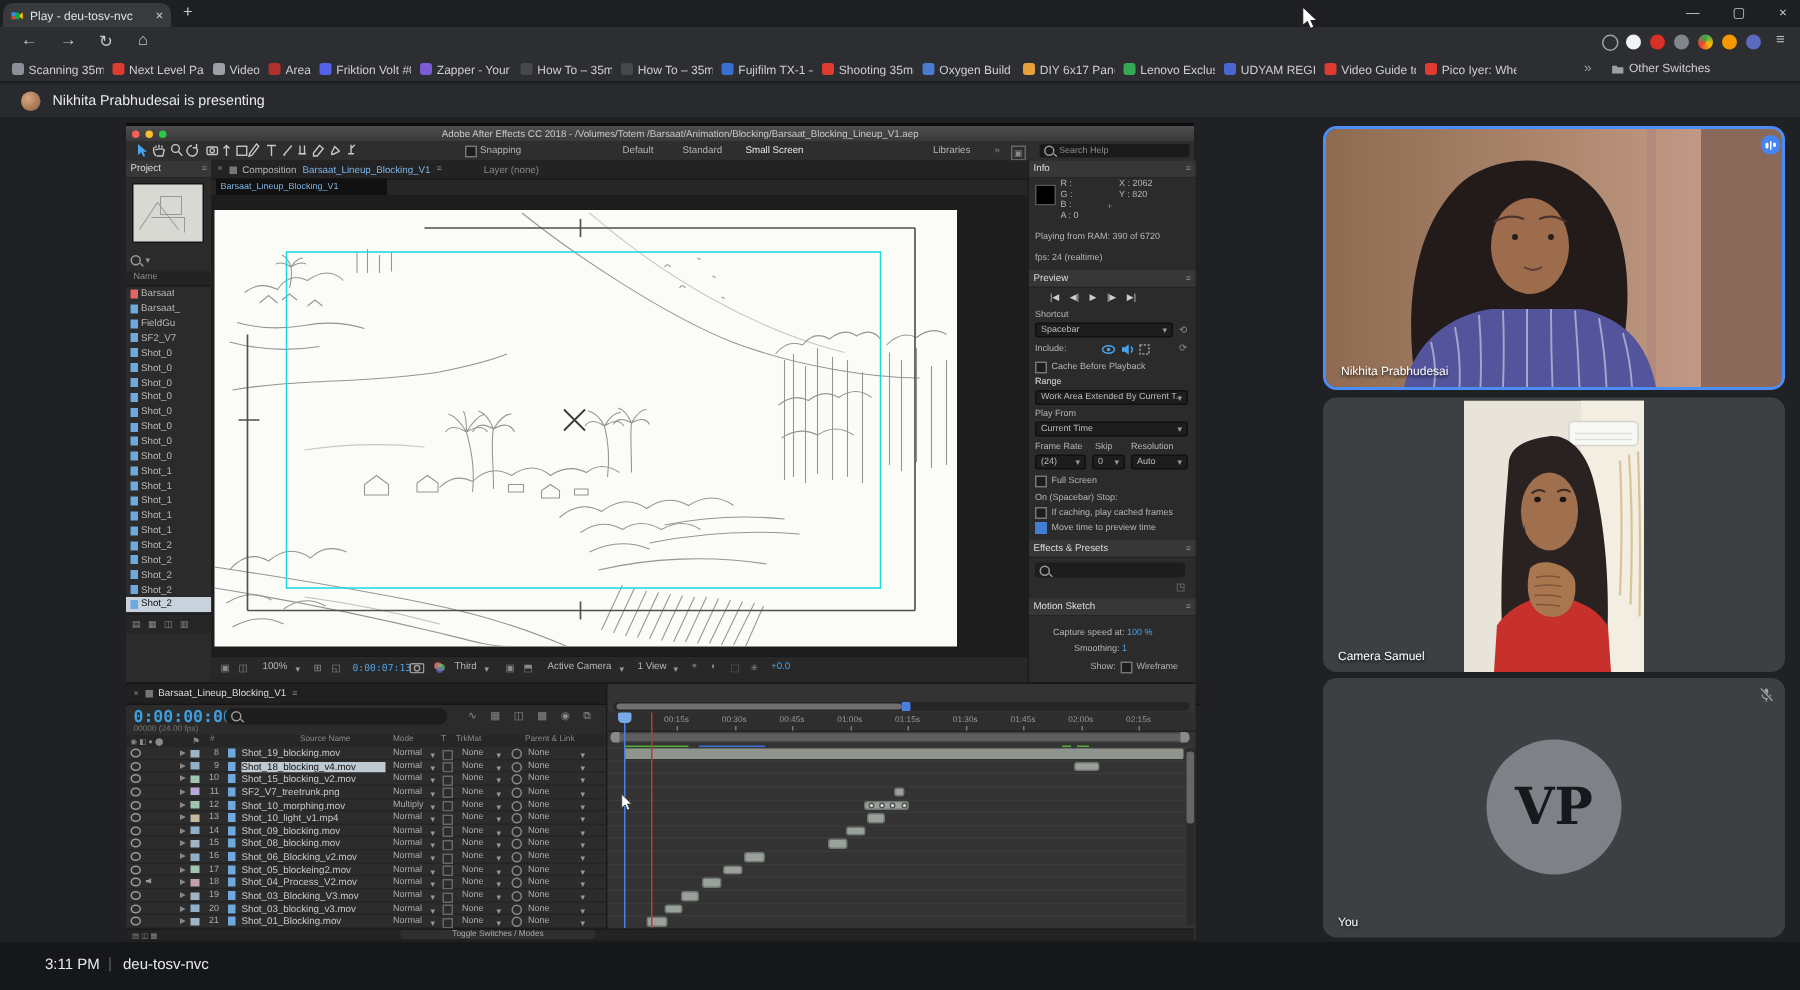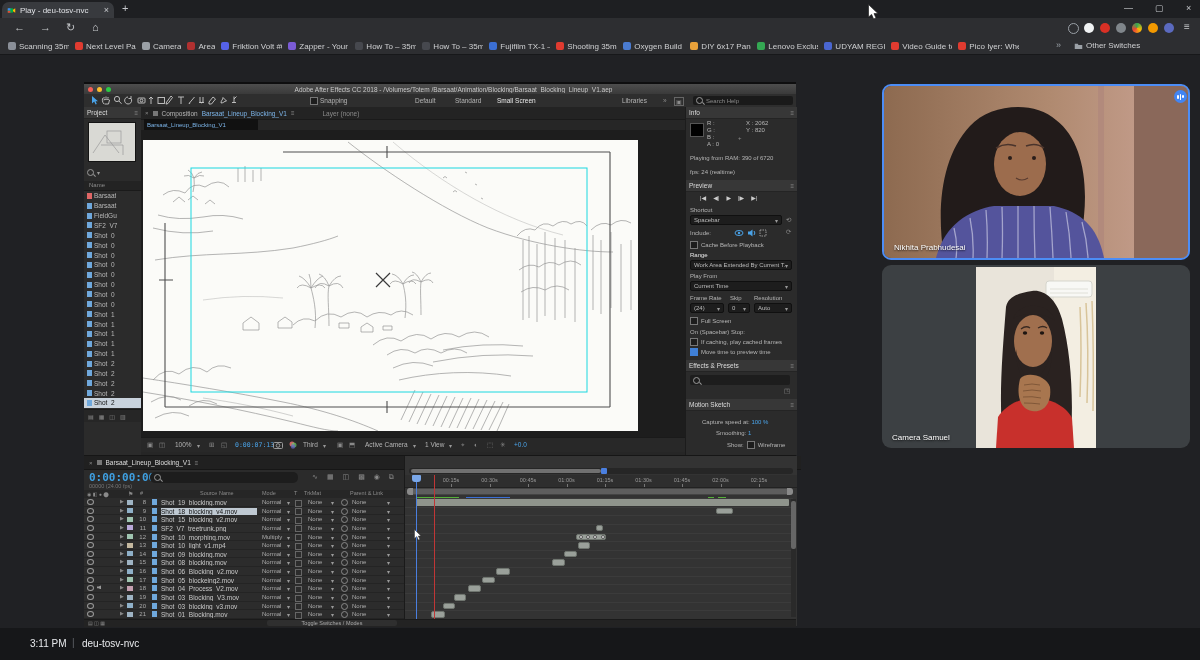--- a/index.html
+++ b/index.html
@@ -109,21 +109,21 @@
         <div class="bm">
           <div class="bmfav" style="background: rgb(138, 143, 152);"></div>
           <span class="bmlabel">Scanning 35mm Film ...</span>
         </div>
         <div class="bm">
           <div class="bmfav" style="background: rgb(224, 59, 48);"></div>
           <span class="bmlabel">Next Level Paint Simul...</span>
         </div>
         <div class="bm">
           <div class="bmfav" style="background: rgb(154, 160, 166);"></div>
-          <span class="bmlabel">Camera</span>
+          <span class="bmlabel">Video</span>
         </div>
         <div class="bm">
           <div class="bmfav" style="background: rgb(176, 48, 48);"></div>
           <span class="bmlabel">Area</span>
         </div>
         <div class="bm">
           <div class="bmfav" style="background: rgb(85, 97, 232);"></div>
           <span class="bmlabel">Friktion Volt #01: Inco...</span>
         </div>
         <div class="bm">
@@ -173,20 +173,24 @@
       </div>
     <span class="abs" style="left:1056px;top:2px;color:#9aa0a6;font-size:9px">»</span>
     <div class="abs bm" style="left:1074px;top:3px">
       <svg width="9" height="8" viewBox="0 0 12 10">
           <path d="M1 2 h4 l1 1.5 h5 v5.5 h-10 Z" fill="#9aa0a6"></path>
         </svg>
       <span class="bmlabel" style="max-width:80px">Other Switches</span>
     </div>
   </div>
 
+  <div class="abs banner">
+    <span class="avatar"></span>
+    <span style="font-size:9.5px;color:#e8eaed">Nikhita Prabhudesai is presenting</span>
+  </div>
 
   <div class="abs ae" id="ae">
     <div class="abs aetitle">
       <span class="tl-light" style="background:#f65f57"></span>
       <span class="tl-light" style="background:#fbbd2e"></span>
       <span class="tl-light" style="background:#2aca44"></span>
       <span class="t65" style="flex:1;text-align:center;color:#c9c9c9;white-space:nowrap;overflow:hidden">Adobe After Effects CC 2018 - /Volumes/Totem /Barsaat/Animation/Blocking/Barsaat_Blocking_Lineup_V1.aep</span>
     </div>
     <div class="abs aetb">
       <svg class="abs" style="left:4px;top:1px" width="170" height="11" viewBox="0 0 170 11">
@@ -942,20 +946,33 @@
       <path d="M40,82 Q44,110 57,113 Q70,108 76,82 Q76,116 58,119 Q40,114 40,82 Z" fill="#2a2220"></path>
       <path d="M20,181 L22,150 C30,138 44,131 58,131 C74,131 90,139 96,151 L98,181 Z" fill="#c8302c"></path>
       <path d="M44,112 C40,128 44,142 56,144 C68,146 76,136 74,120 C70,108 50,104 44,112 Z" fill="#a8764f"></path>
       <g stroke="#7c5436" stroke-width="0.9" fill="none">
           <path d="M48,118 q8,-2 16,0 M47,124 q9,-2 18,0 M47,130 q9,-1 18,1 M48,136 q8,0 16,1"></path>
         </g>
     </svg>
     <span class="namelabel">Camera Samuel</span>
   </div>
 
+  <div class="abs tile" style="left:882px;top:452px;width:308px;height:173px">
+    <div class="abs" style="left:109px;top:41px;width:90px;height:90px;border-radius:50%;background:#7e8187;display:flex;align-items:center;justify-content:center">
+      <span style="font-family:'DejaVu Serif',serif;font-weight:bold;font-size:34px;color:#17181b">VP</span>
+    </div>
+    <svg class="abs" style="left:290px;top:6px" width="11" height="11" viewBox="0 0 12 12">
+      <rect x="4.6" y="1" width="2.8" height="5" rx="1.4" fill="#9aa0a6"></rect>
+        <path d="M3 5.5 a3 3 0 0 0 6 0" fill="none" stroke="#9aa0a6"></path>
+        <rect x="5.6" y="8.5" width="0.9" height="2.2" fill="#9aa0a6"></rect>
+        <path d="M2 1.5 L10.5 10.5" stroke="#3c4043" stroke-width="2"></path>
+        <path d="M2 1 L10.5 10" stroke="#9aa0a6" stroke-width="1"></path>
+    </svg>
+    <span class="namelabel">You</span>
+  </div>
 
   <div class="abs bottombar">
     <span class="abs" style="left:30px;top:10px;font-size:10px;color:#e8eaed">3:11 PM</span>
     <span class="abs" style="left:72px;top:9px;color:#5f6368;font-size:10px">|</span>
     <span class="abs" style="left:82px;top:10px;font-size:10px;color:#e8eaed">deu-tosv-nvc</span>
 
   </div>
 
   <svg class="abs" style="left:868px;top:4px" width="11" height="16" viewBox="0 0 11 16">
     <path d="M0.5,0.5 L0.5,13 L3.6,10.4 L5.6,15 L8,14 L6,9.6 L10,9.6 Z" fill="#fff" stroke="#222" stroke-width="0.7"></path>

